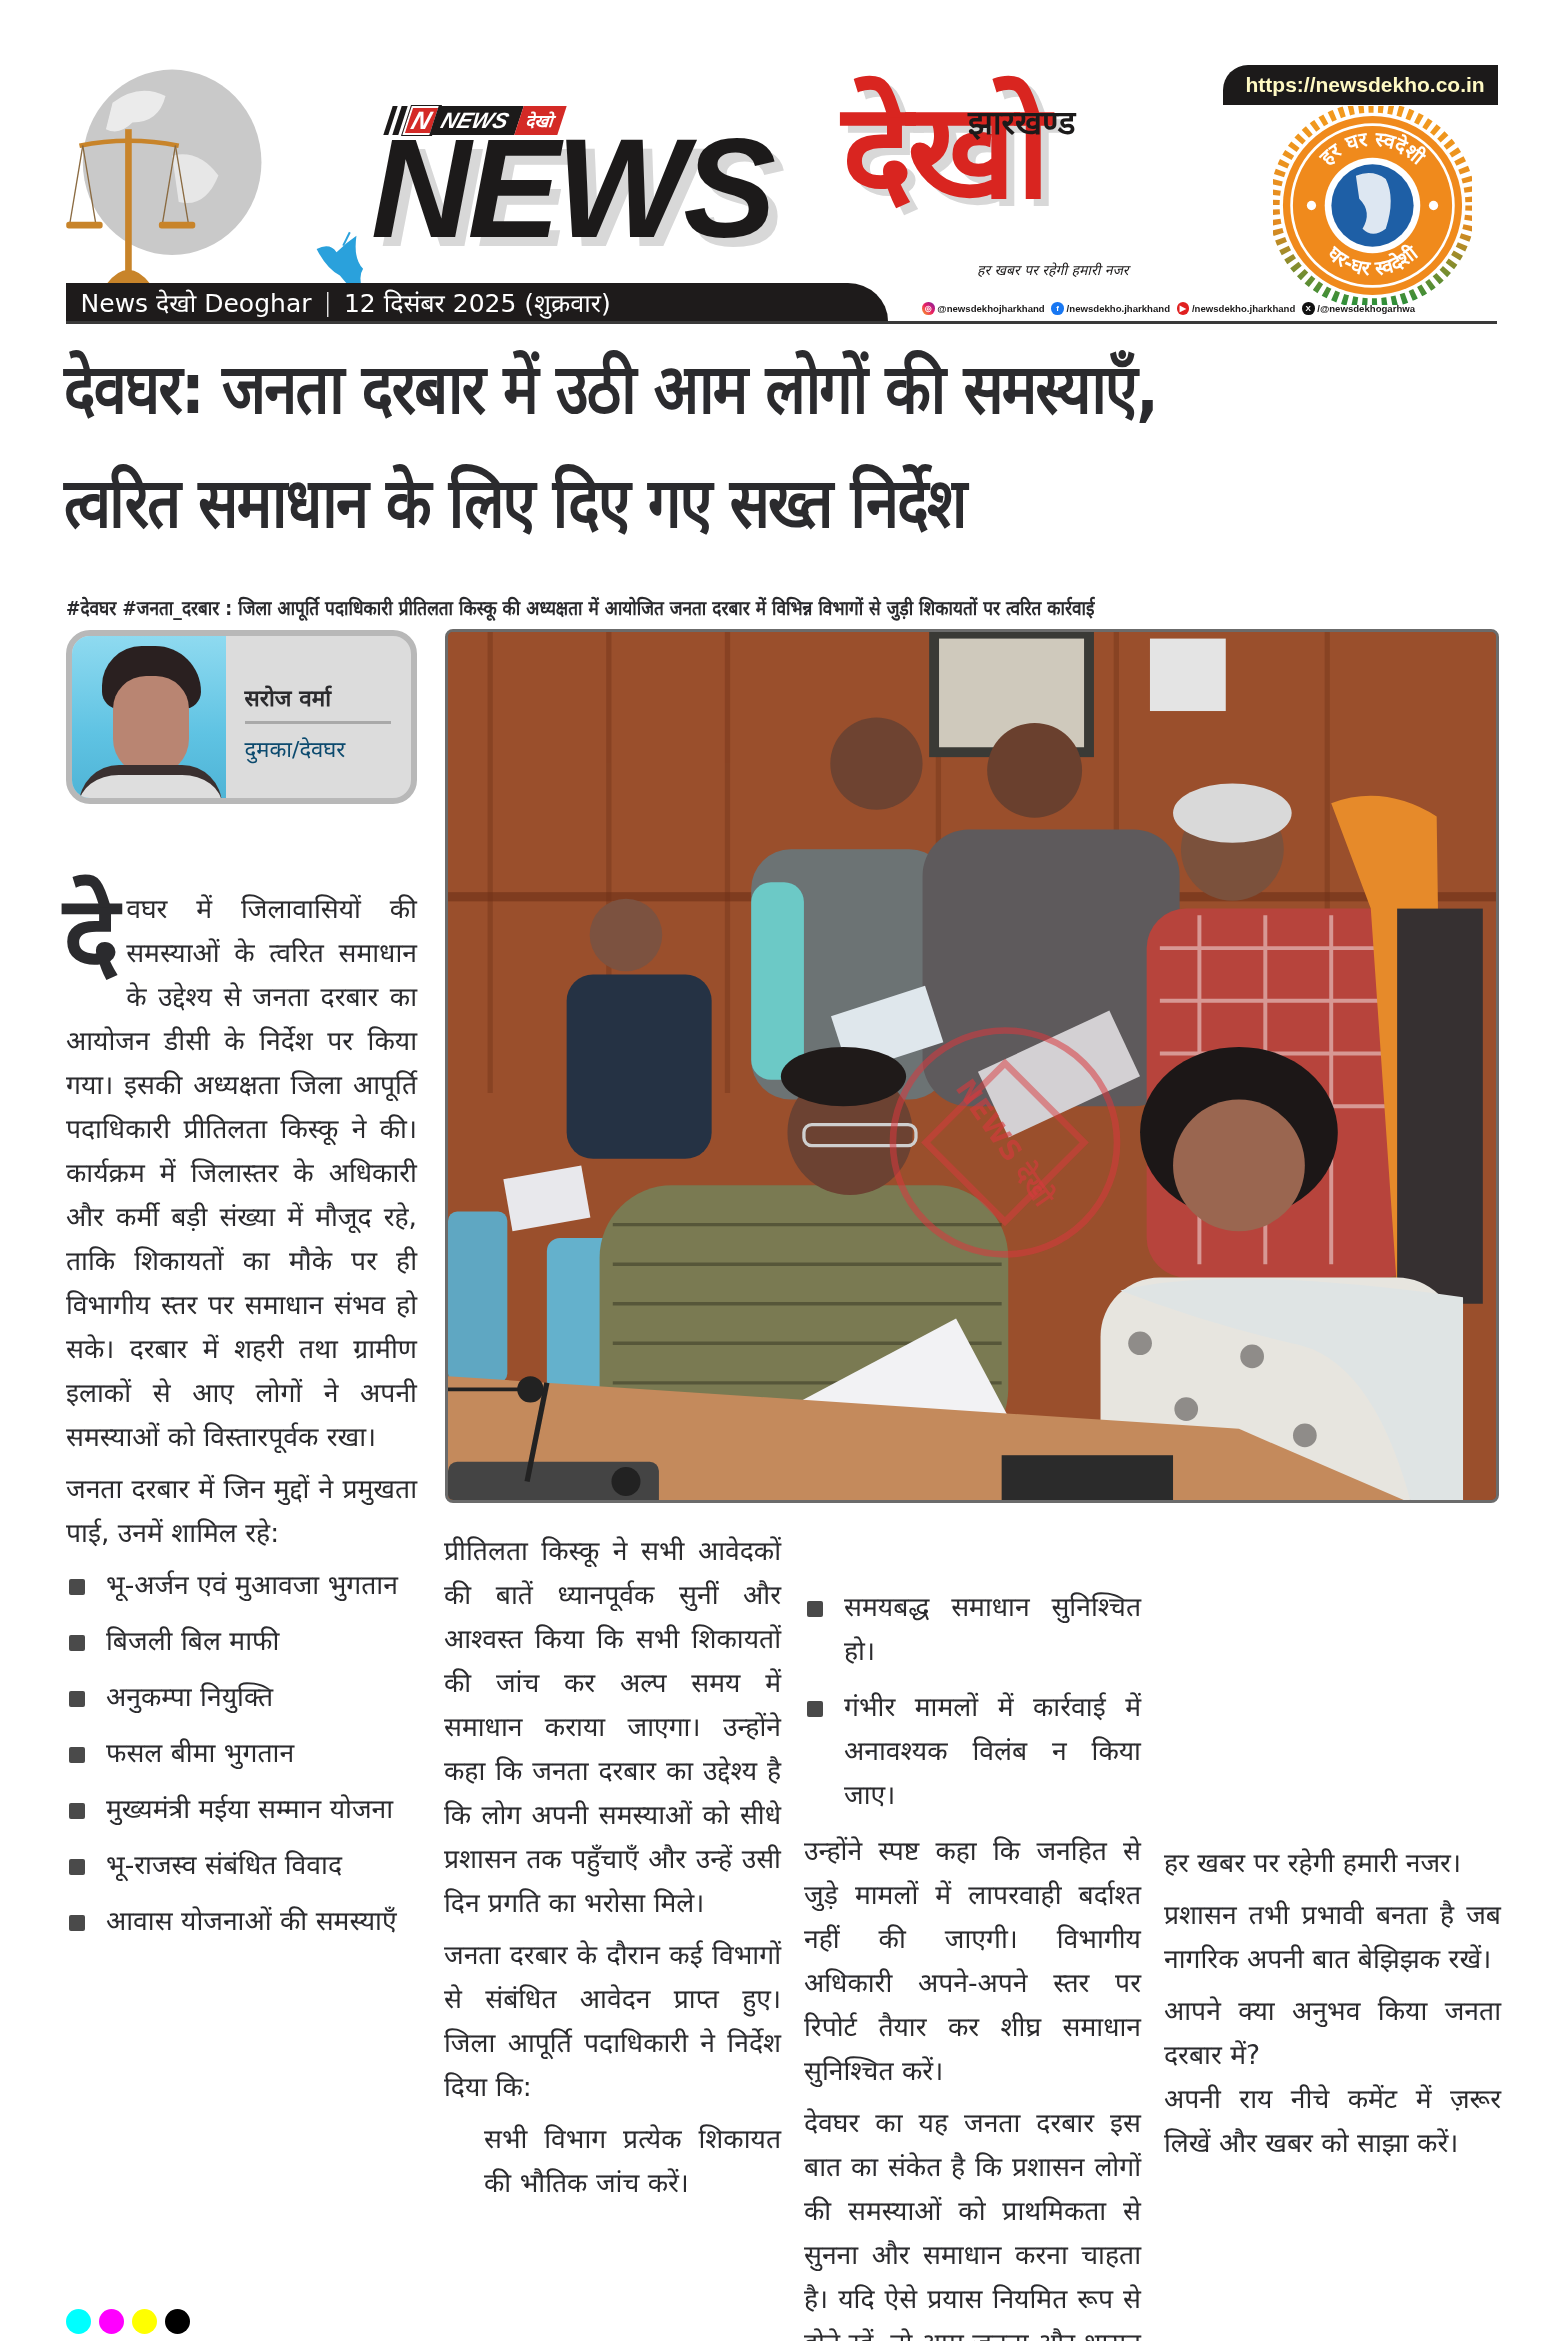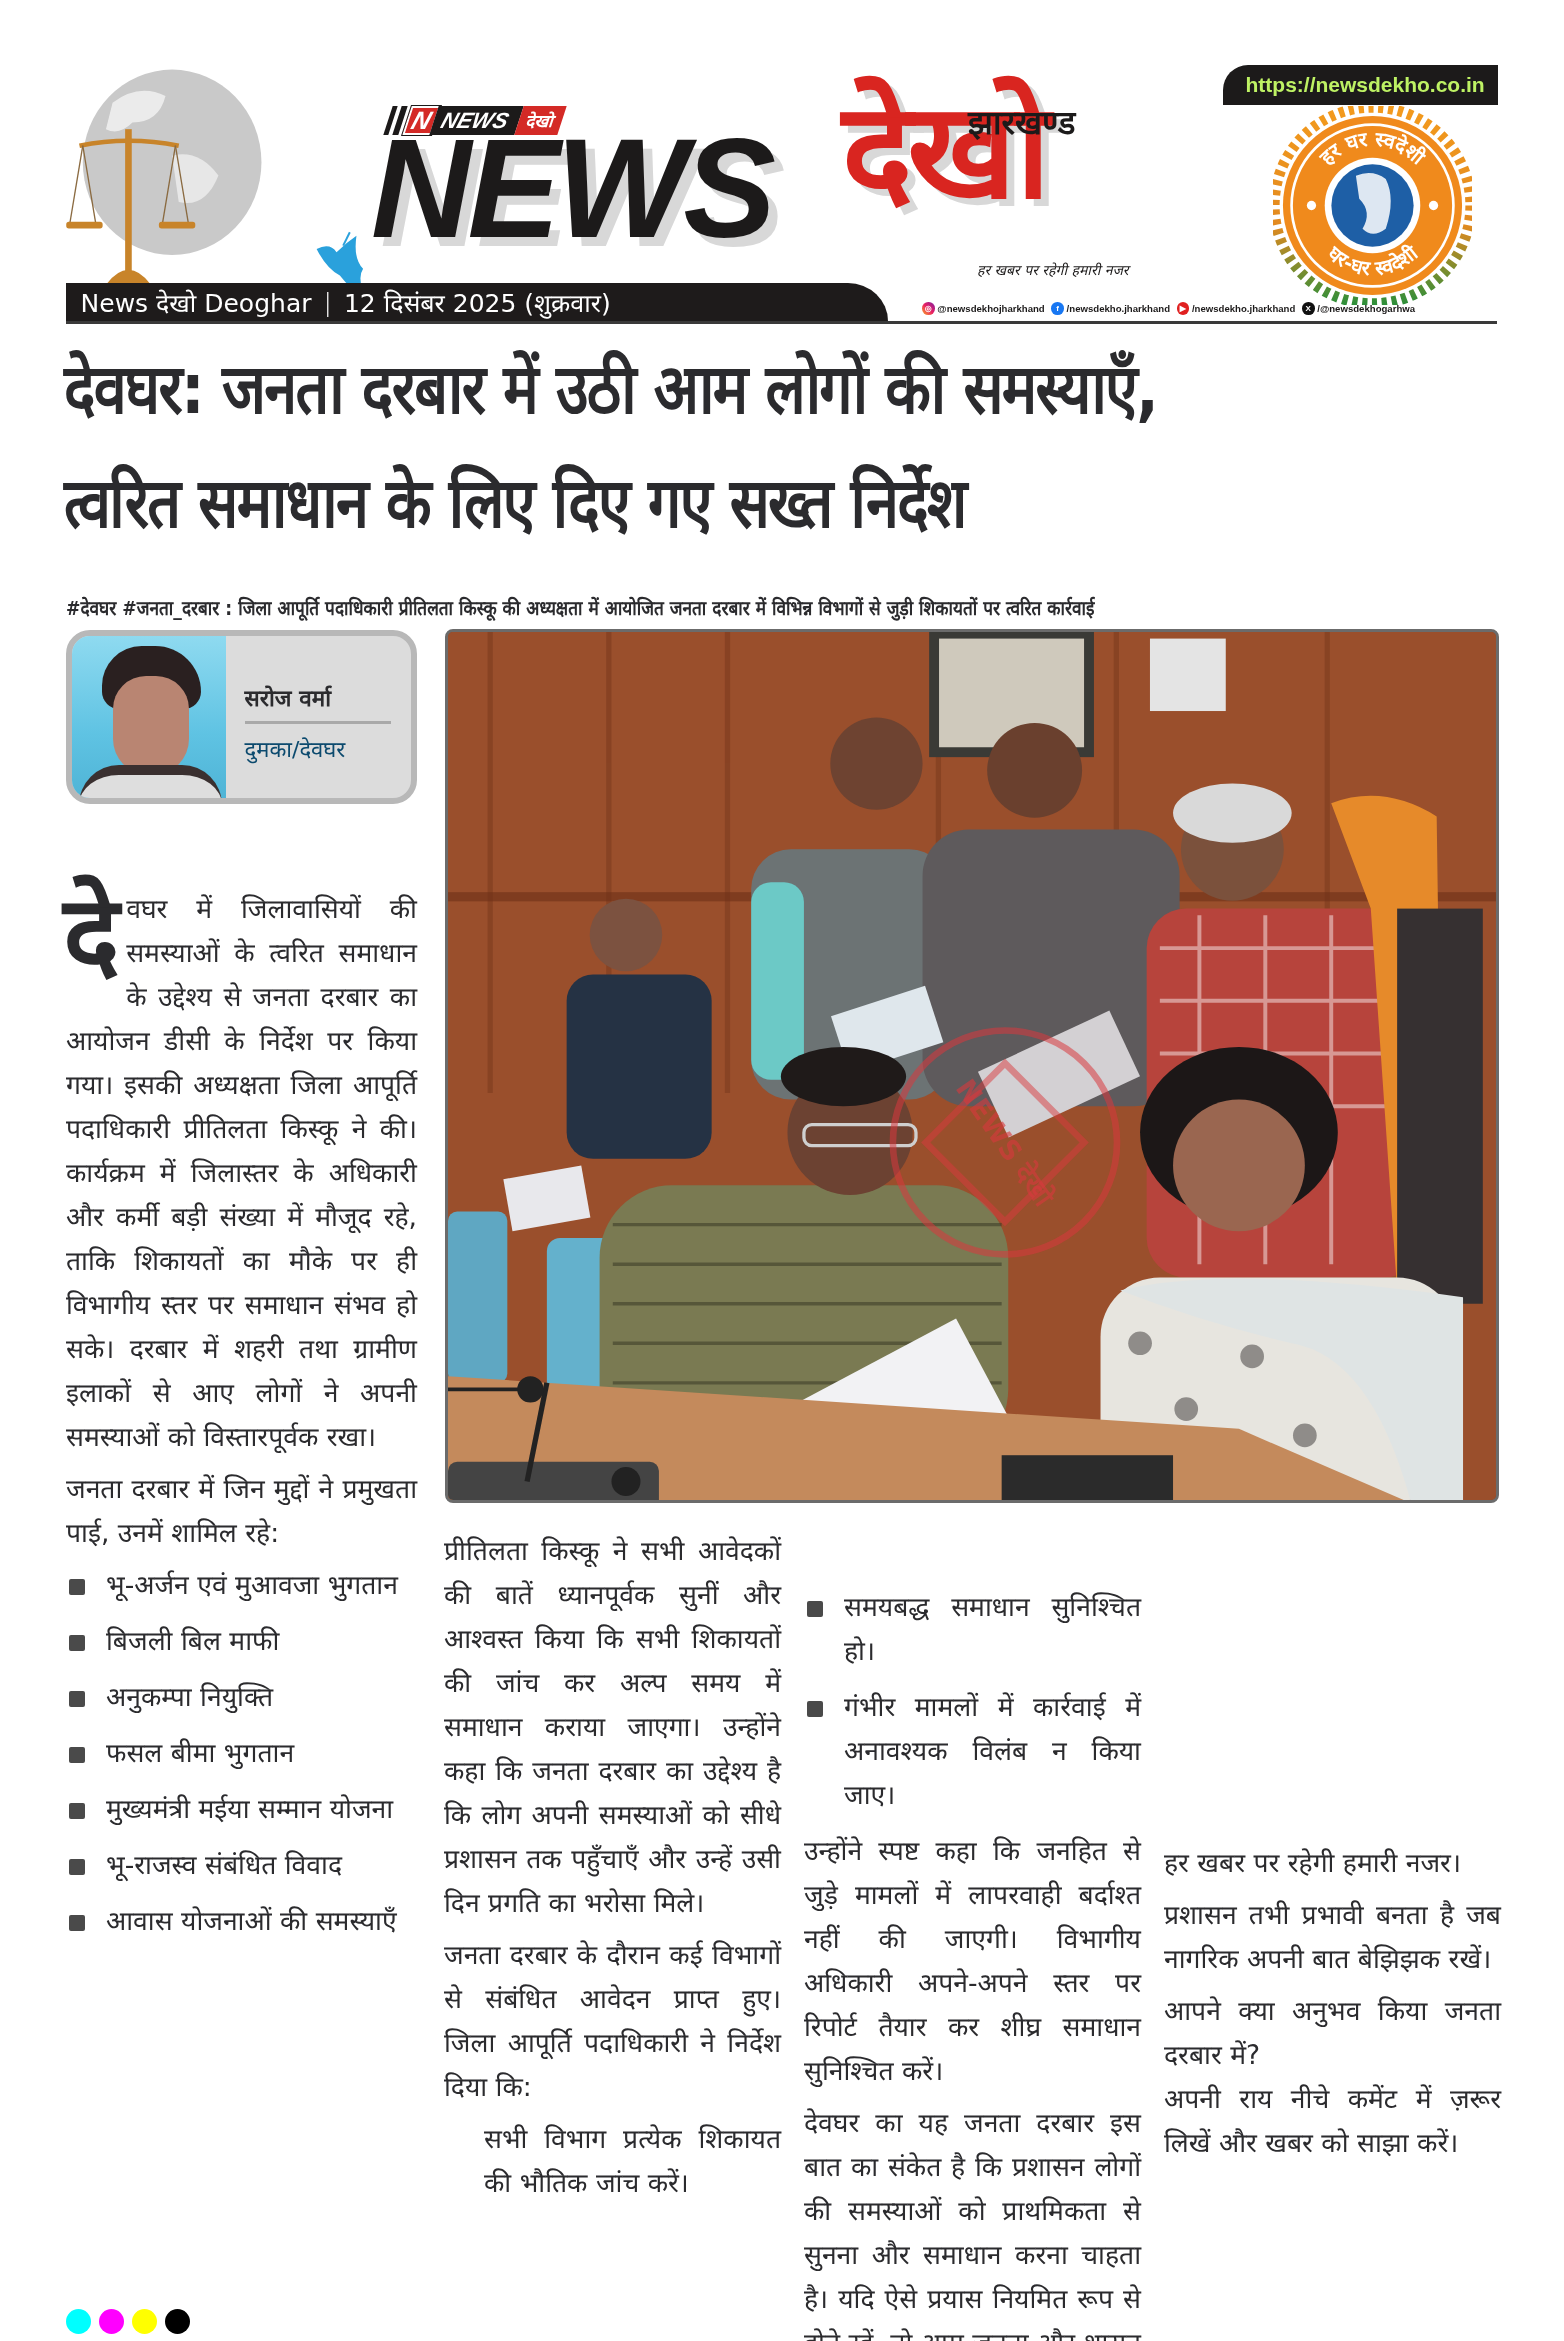--- a/index.html
+++ b/index.html
@@ -29,21 +29,21 @@
                 line-height: 1; text-shadow: 9.3px 9.3px 0 #d8d8d8; transform: scaleY(1.02); }
   .brand-dekho { position: absolute; left: 842px; top: 85px; font-family: "DejaVu Sans", sans-serif;
                  font-weight: bold; font-size: 133px; color: #d92520; line-height: 1;
                  text-shadow: 8px 6.6px 0 #d8d8d8; letter-spacing: -5.3px; }
   .brand-state { position: absolute; left: 968px; top: 99px; font-family: "DejaVu Sans", sans-serif;
                  font-weight: bold; font-size: 33px; color: #1c1a1a; }
   .brand-tagline { position: absolute; left: 977px; top: 260px; font-family: "DejaVu Sans", sans-serif;
                    font-style: italic; font-size: 14px; color: #1c1a1a; }
 
   .url-tab { position: absolute; left: 1223px; top: 65px; width: 275px; height: 40px; background: #1c1a1a;
-             border-radius: 25px 0 0 0; color: #bef264; display: flex; align-items: center; justify-content: flex-end;
+             border-radius: 25px 0 0 0; color: #fef9c3; display: flex; align-items: center; justify-content: flex-end;
              padding-right: 13.3px; font-family: "Liberation Sans", sans-serif; font-weight: bold; font-size: 21px; }
 
   .swadeshi-logo { position: absolute; left: 1273px; top: 106px; width: 199px; height: 199px; }
 
   .dateline-bar { position: absolute; left: 66px; top: 283px; width: 822px; height: 38px; background: #1e1b1b;
                   border-top-right-radius: 40px 38px; display: flex; align-items: center; padding-left: 14.6px;
                   color: #ffffff; font-family: "DejaVu Sans", sans-serif; font-size: 25px; }
   .dateline-sep { margin: 0 12px; color: #fff; font-weight: 300; }
   .header-rule { position: absolute; left: 66px; top: 321px; width: 1431px; height: 2.7px; background: #3a3a3a; }
 

